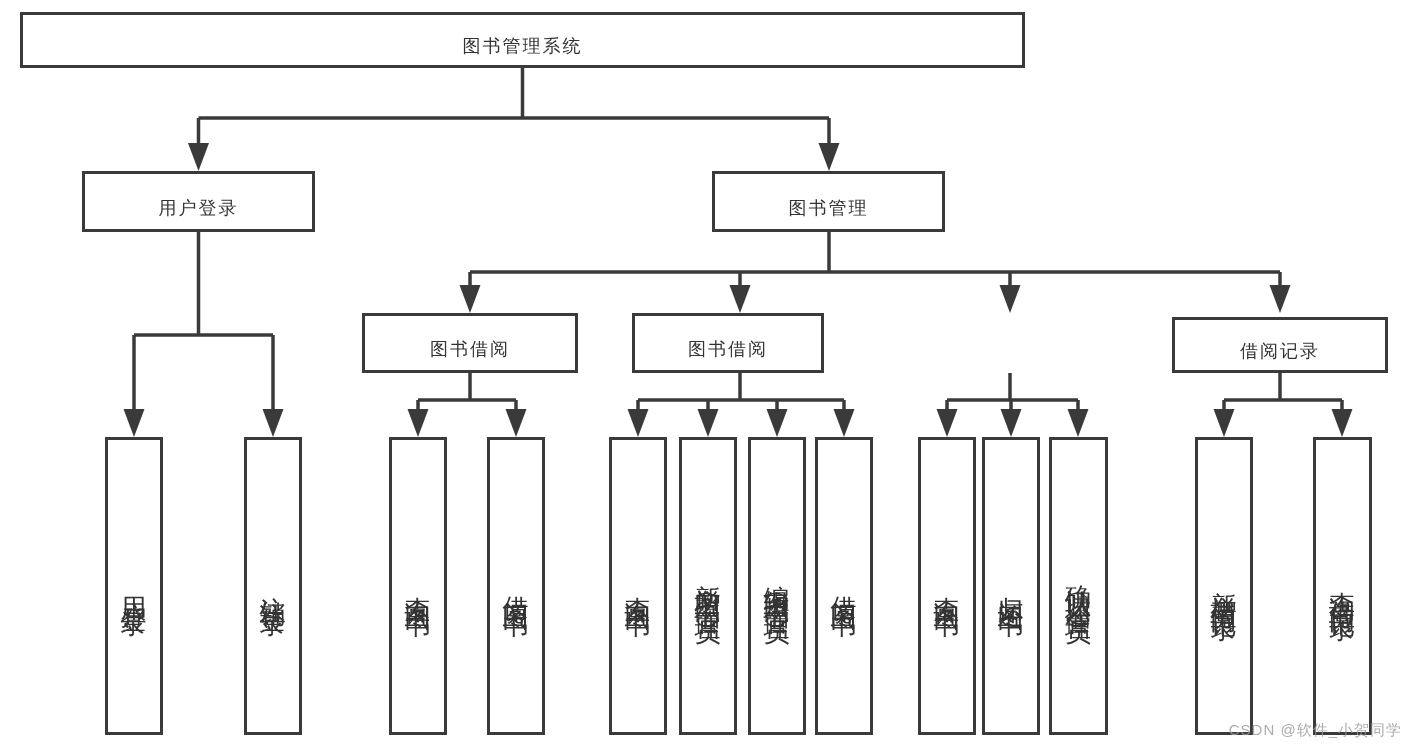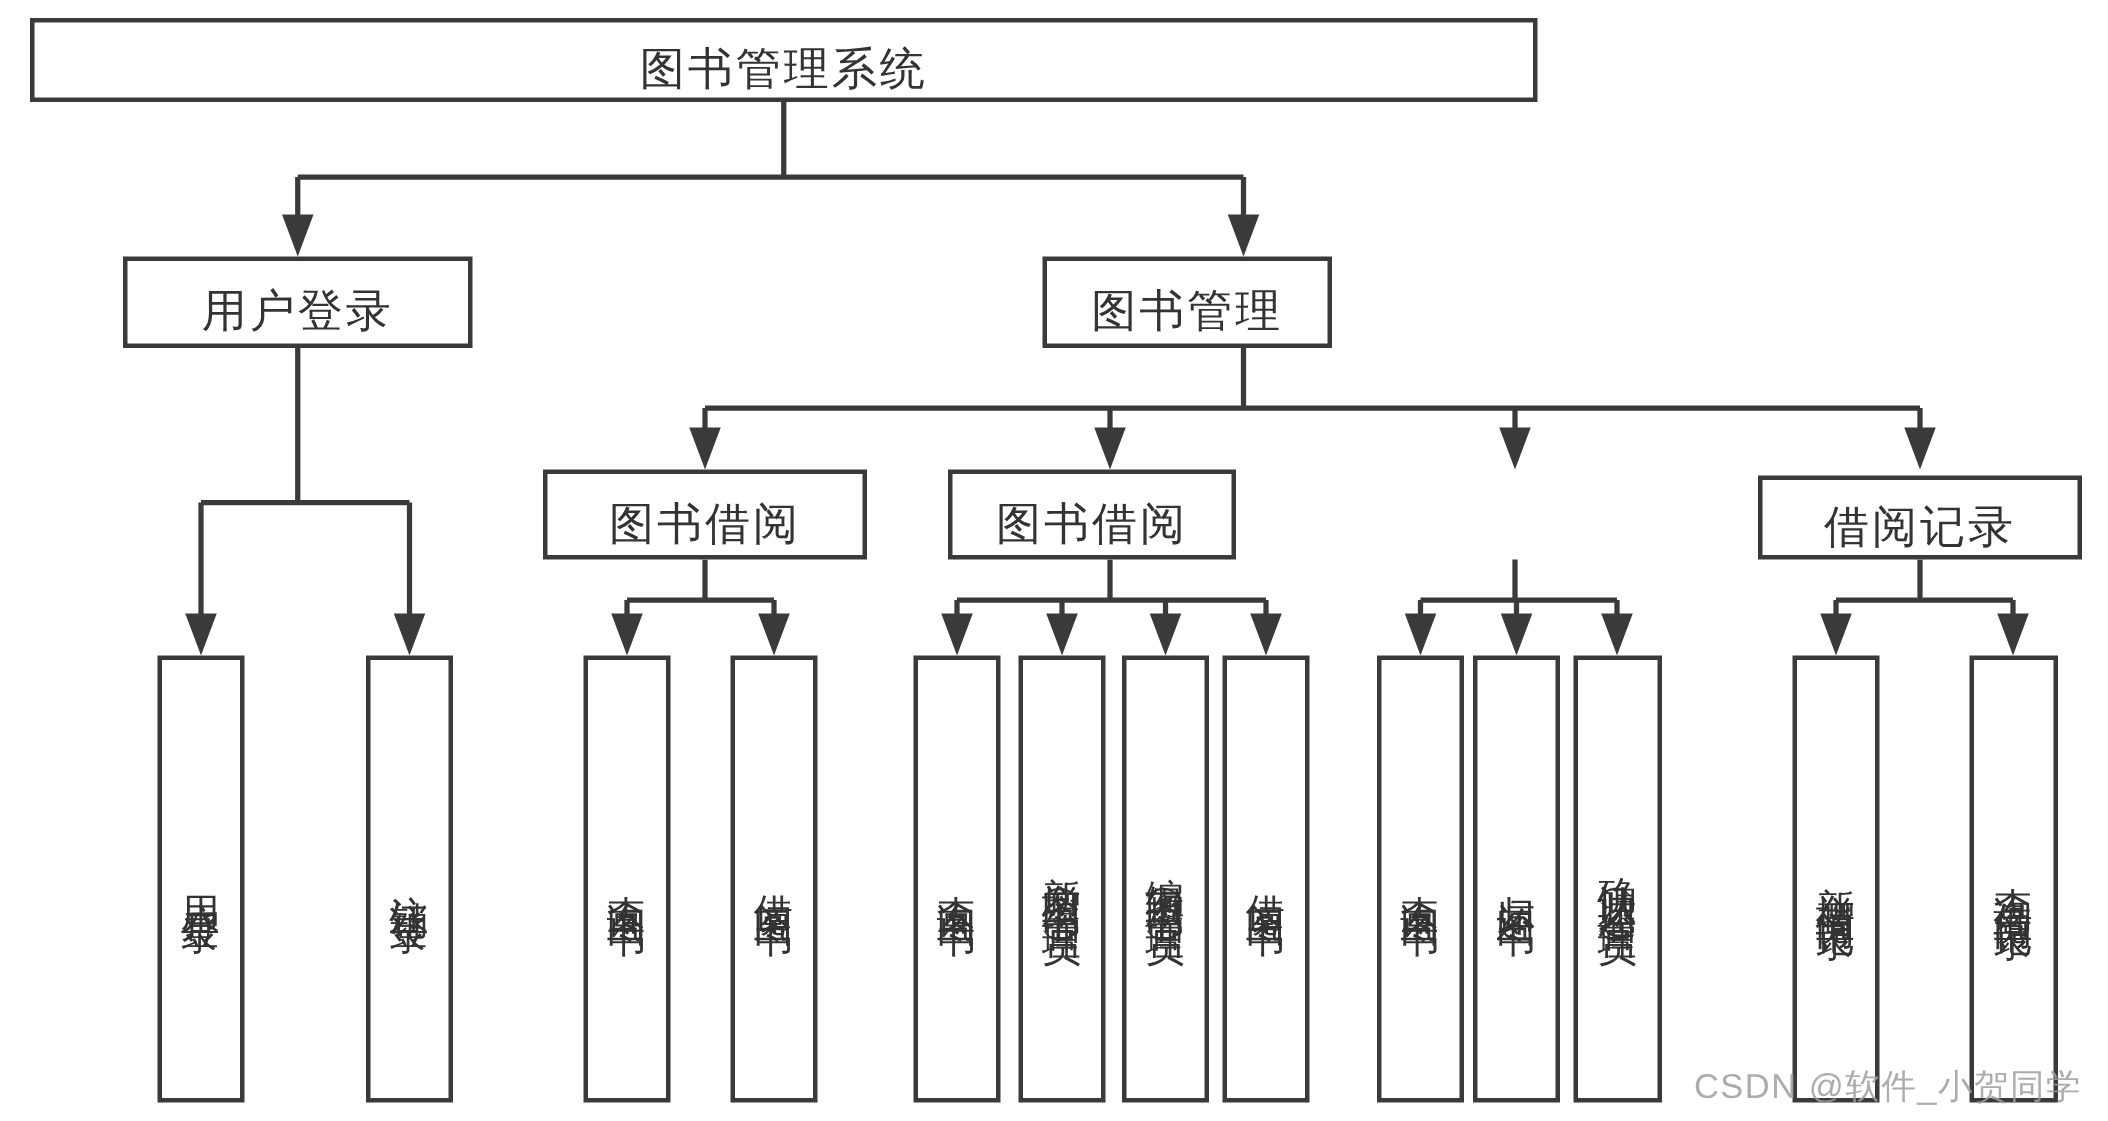--- a/index.html
+++ b/index.html
@@ -28,38 +28,38 @@
     box-sizing: border-box;
     border: 3px solid #3a3a3a;
     background: #ffffff;
     display: flex;
     align-items: center;
     justify-content: center;
     color: #333333;
     z-index: 2;
   }
   .box.h span {
-    font-size: 30px;
+    font-size: 18px;
     letter-spacing: 2px;
     white-space: nowrap;
     margin-top: 12px;
   }
   .box.v span {
     writing-mode: vertical-rl;
     text-orientation: mixed;
     font-size: 26px;
     letter-spacing: 5px;
     line-height: 1;
     white-space: nowrap;
   }
   .watermark {
     position: absolute;
-    right: 17px;
+    right: 3px;
     bottom: 7px;
-    font-size: 23px;
+    font-size: 15px;
     color: rgba(158, 158, 158, 0.85);
     letter-spacing: 1px;
     z-index: 10;
     white-space: nowrap;
   }
 </style>
 </head>
 <body>
 
 <div class="canvas">
@@ -130,21 +130,21 @@
     </g>
   </svg>
 
   <div class="box h" style="left:20px;top:12px;width:1005px;height:56px">
     <span>图书管理系统</span>
   </div>
 
   <div class="box h" style="left:82px;top:171px;width:233px;height:61px">
     <span>用户登录</span>
   </div>
-  <div class="box h" style="left:695px;top:171px;width:193px;height:61px">
+  <div class="box h" style="left:712px;top:171px;width:233px;height:61px">
     <span>图书管理</span>
   </div>
 
   <div class="box h" style="left:362px;top:313px;width:216px;height:60px">
     <span>图书借阅</span>
   </div>
   <div class="box h" style="left:632px;top:313px;width:192px;height:60px">
     <span>图书借阅</span>
   </div>
   <div class="box h" style="left:1172px;top:317px;width:216px;height:56px">

